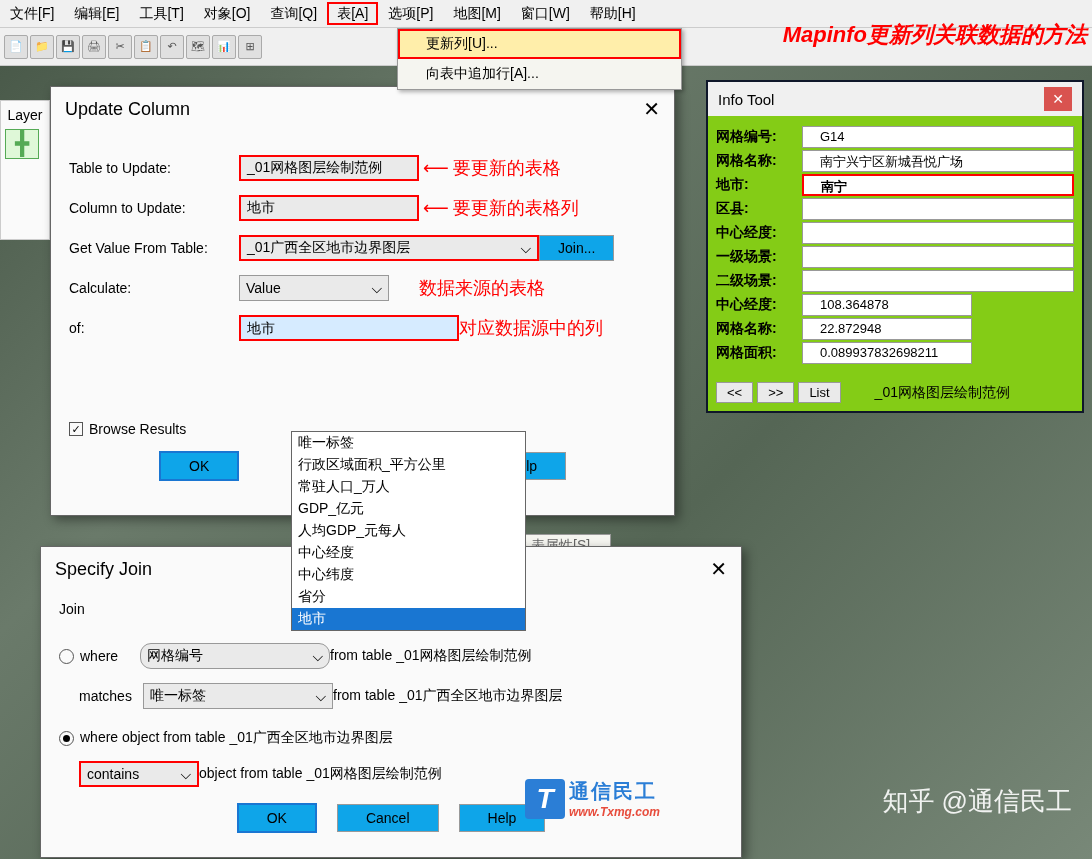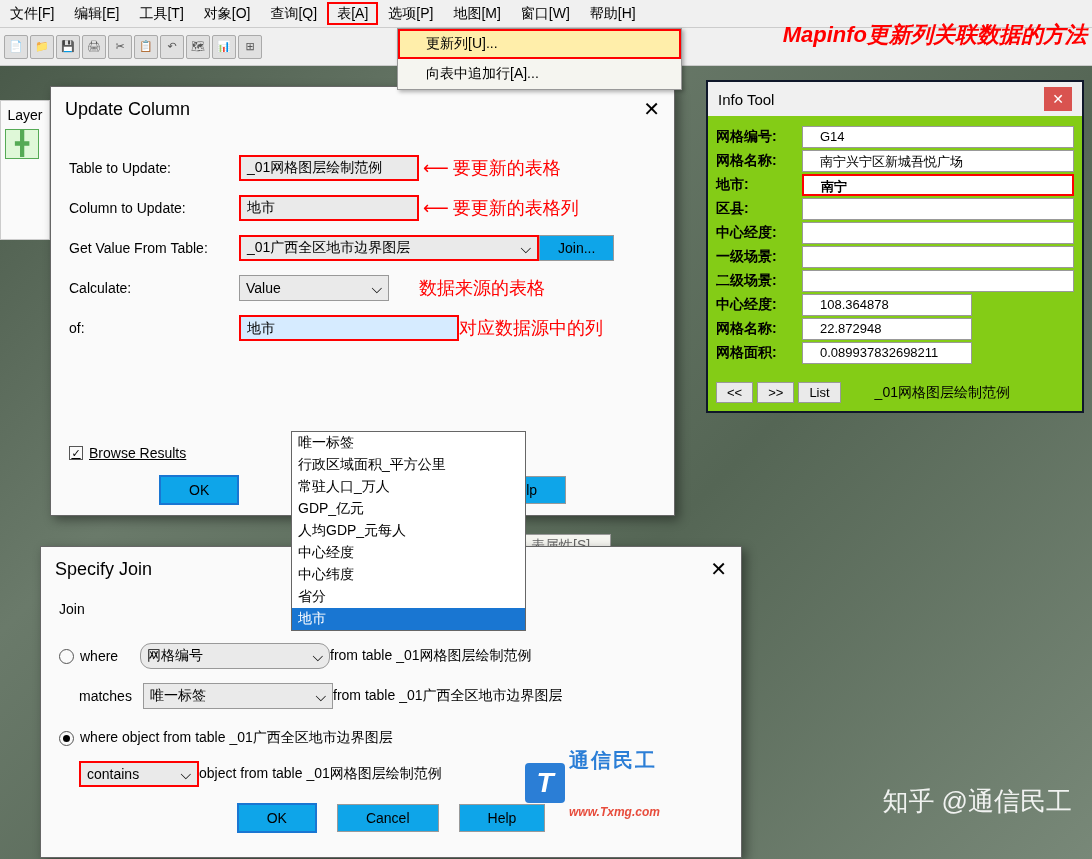--- a/index.html
+++ b/index.html
@@ -63,21 +63,21 @@
 .radio { width: 15px; height: 15px; border: 1px solid #555; border-radius: 50%; display: inline-flex; align-items: center; justify-content: center; margin-right: 6px; }
 .radio.checked::after { content: ''; width: 7px; height: 7px; background: #000; border-radius: 50%; }
 .checkbox { width: 14px; height: 14px; border: 1px solid #555; display: inline-flex; align-items: center; justify-content: center; margin-right: 6px; }
 .checkbox.checked::after { content: '✓'; font-size: 11px; }
 
 
 .watermark-logo { position: absolute; bottom: 40px; left: 525px; z-index: 300; display:flex; align-items:center; gap:4px;}
 .wm-icon { width:40px; height:40px; background:#2b7ed6; color:#fff; font-size:28px; font-weight:bold; font-style:italic; display:flex; align-items:center; justify-content:center; border-radius:4px;}
 .wm-text { display:flex; flex-direction:column; }
 .wm-cn { color:#2b7ed6; font-size:20px; font-weight:bold; letter-spacing:2px; }
-.wm-url { color:#e74c3c; font-size:12px; font-style:italic; font-weight:bold;margin-top:31px; }
+.wm-url { color:#e74c3c; font-size:12px; font-style:italic; font-weight:bold; }
 .watermark-zh { position: absolute; bottom: 40px; right: 20px; color: #fff; font-size: 26px; opacity: 0.9; z-index: 300;}
 
 
 .map-bg { position: absolute; left: 0; top: 66px; right: 0; bottom: 0; background: linear-gradient(135deg, #4a5a4a 0%, #6a7a6a 30%, #556655 60%, #788878 100%); z-index: -1; }
 </style>
 </head>
 <body>
 
 <div class="map-bg"></div>
 
@@ -156,21 +156,21 @@
           <span>⌵</span>
         </div>
       <span style="width:30px"></span>
       <span class="annotation">数据来源的表格</span>
     </div>
     <div class="form-row">
       <span class="form-label">of:</span>
       <div class="form-input red-box" style="width:220px; background:#d6ebff;"><span>地市</span></div>
       <span class="annotation">对应数据源中的列</span>
     </div>
-    <div class="form-row" style="margin-top:104px;text-decoration:underline;">
+    <div class="form-row" style="margin-top:80px;">
       <span class="checkbox checked"></span>
       <span>Browse Results</span>
     </div>
     <div class="form-row" style="justify-content:flex-start; gap:20px; margin-left:90px;">
       <button class="btn primary">OK</button>
       <span style="width:200px"></span>
       <button class="btn">Help</button>
     </div>
   </div>
 

